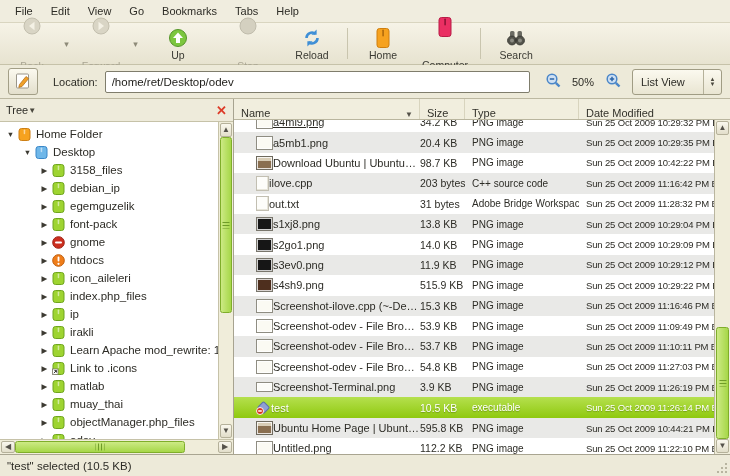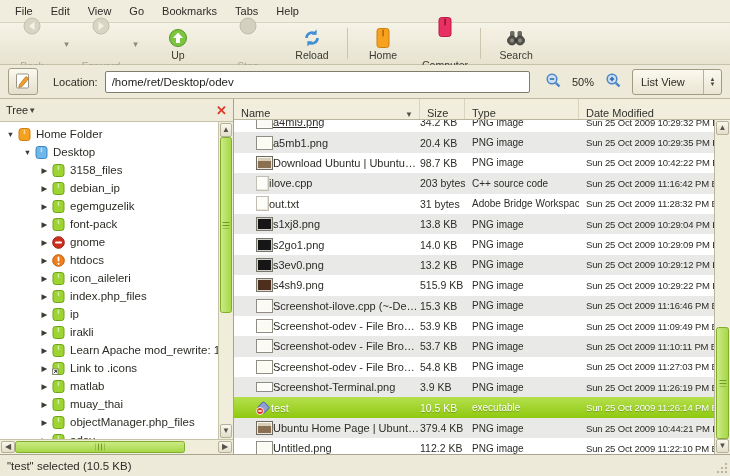--- a/index.html
+++ b/index.html
@@ -532,21 +532,21 @@
     <div class="cell col-type">PNG image</div>
     <div class="cell col-date">Sun 25 Oct 2009 10:29:09 PM EET</div>
   </div>
             <div class="file-row">
     <div class="cell col-name">
       <span class="ficon">
                   <span class="thumb dark"></span>
                 </span>
       <span class="fname">s3ev0.png</span>
     </div>
-    <div class="cell col-size">13.2 KB</div>
+    <div class="cell col-size">11.9 KB</div>
     <div class="cell col-type">PNG image</div>
     <div class="cell col-date">Sun 25 Oct 2009 10:29:12 PM EET</div>
   </div>
             <div class="file-row">
     <div class="cell col-name">
       <span class="ficon">
                   <span class="thumb brown"></span>
                 </span>
       <span class="fname">s4sh9.png</span>
     </div>
@@ -626,21 +626,21 @@
     <div class="cell col-type">executable</div>
     <div class="cell col-date">Sun 25 Oct 2009 11:26:14 PM EET</div>
   </div>
             <div class="file-row">
     <div class="cell col-name">
       <span class="ficon">
                   <span class="thumb photo"></span>
                 </span>
       <span class="fname">Ubuntu Home Page | Ubuntu_125...</span>
     </div>
-    <div class="cell col-size">379.4 KB</div>
+    <div class="cell col-size">595.8 KB</div>
     <div class="cell col-type">PNG image</div>
     <div class="cell col-date">Sun 25 Oct 2009 10:44:21 PM EET</div>
   </div>
             <div class="file-row">
     <div class="cell col-name">
       <span class="ficon">
                   <span class="thumb"></span>
                 </span>
       <span class="fname">Untitled.png</span>
     </div>

